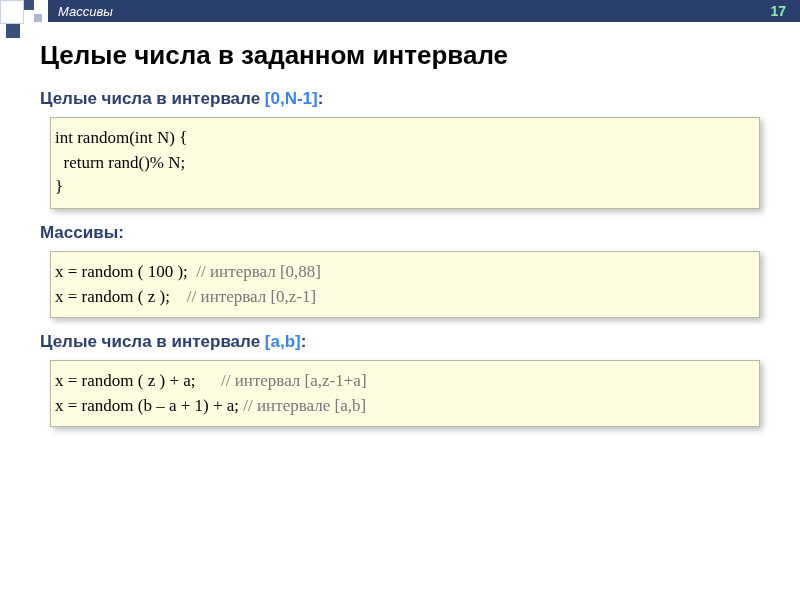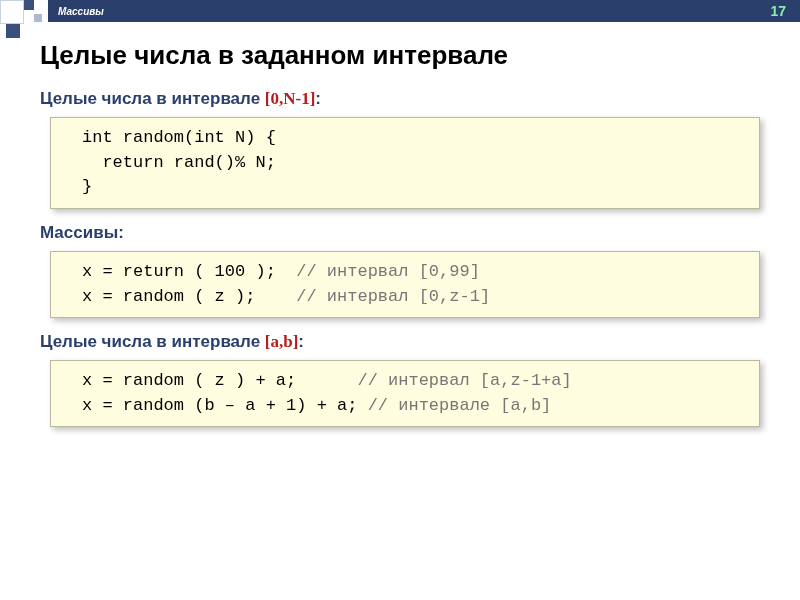--- a/index.html
+++ b/index.html
@@ -34,23 +34,22 @@
       right: 0;
       height: 22px;
       background: #2a3f6b;
       display: flex;
       align-items: center;
       justify-content: space-between;
       padding: 0 14px 0 10px;
     }
     .topbar-title {
       color: #fff;
-      font-size: 10px;
+      font-size: 13px;
       font-style: italic;
-      font-weight: bold;
     }
     .page-num {
       color: #86efac;
       font-size: 14px;
       font-weight: bold;
     }
     .content {
       position: absolute;
       top: 30px;
       left: 0;
@@ -63,31 +62,31 @@
       color: #000;
       margin-bottom: 18px;
     }
     .subhead {
       font-size: 17px;
       color: #2a3f6b;
       font-weight: bold;
       margin: 12px 0 8px 0;
     }
     .subhead .mono {
-      font-family: Liberation Serif, serif;
-      color: #b91c1c;
+      font-family: Liberation Sans, sans-serif;
+      color: #3b82f6;
       font-weight: bold;
     }
     .codebox {
       background: #fffde0;
       border: 1px solid #b9b9a0;
       box-shadow: 3px 3px 6px rgba(0,0,0,0.25);
-      padding: 8px 31px;
+      padding: 8px 4px;
       margin: 6px 0 14px 10px;
-      font-family: Liberation Mono, monospace;
+      font-family: Liberation Serif, serif;
       font-size: 17px;
       line-height: 1.45;
       white-space: pre;
       color: #000;
     }
     .codebox .comment { color: #777; }
   </style>
 </head>
 <body>
 
@@ -109,21 +108,21 @@
   <div class="subhead">
     <span>Целые числа в интервале </span><span class="mono">[0,N-1]</span><span>:</span>
   </div>
 
   <div class="codebox"><span>int random(int N) {</span>
 <span>  return rand()% N;</span>
 <span>}</span></div>
 
   <div class="subhead">Массивы:</div>
 
-  <div class="codebox"><span>x = return ( 100 );  </span><span class="comment">// интервал [0,99]</span>
+  <div class="codebox"><span>x = random ( 100 );  </span><span class="comment">// интервал [0,88]</span>
 <span>x = random ( z );    </span><span class="comment">// интервал [0,z-1]</span></div>
 
   <div class="subhead">
     <span>Целые числа в интервале </span><span class="mono">[a,b]</span><span>:</span>
   </div>
 
   <div class="codebox"><span>x = random ( z ) + a;      </span><span class="comment">// интервал [a,z-1+a]</span>
 <span>x = random (b – a + 1) + a; </span><span class="comment">// интервале [a,b]</span></div>
 </div>
 

